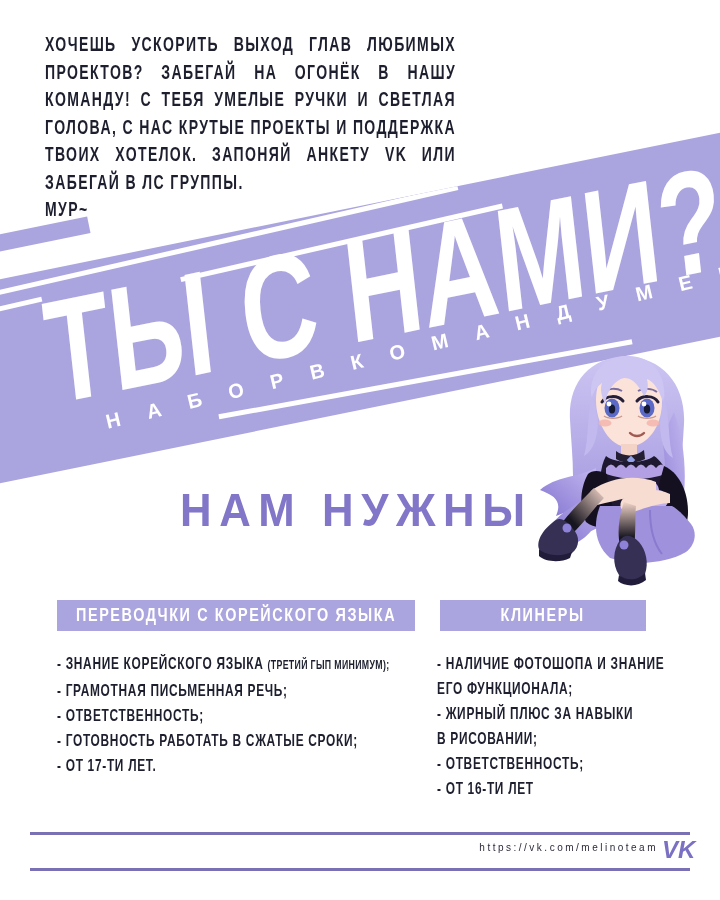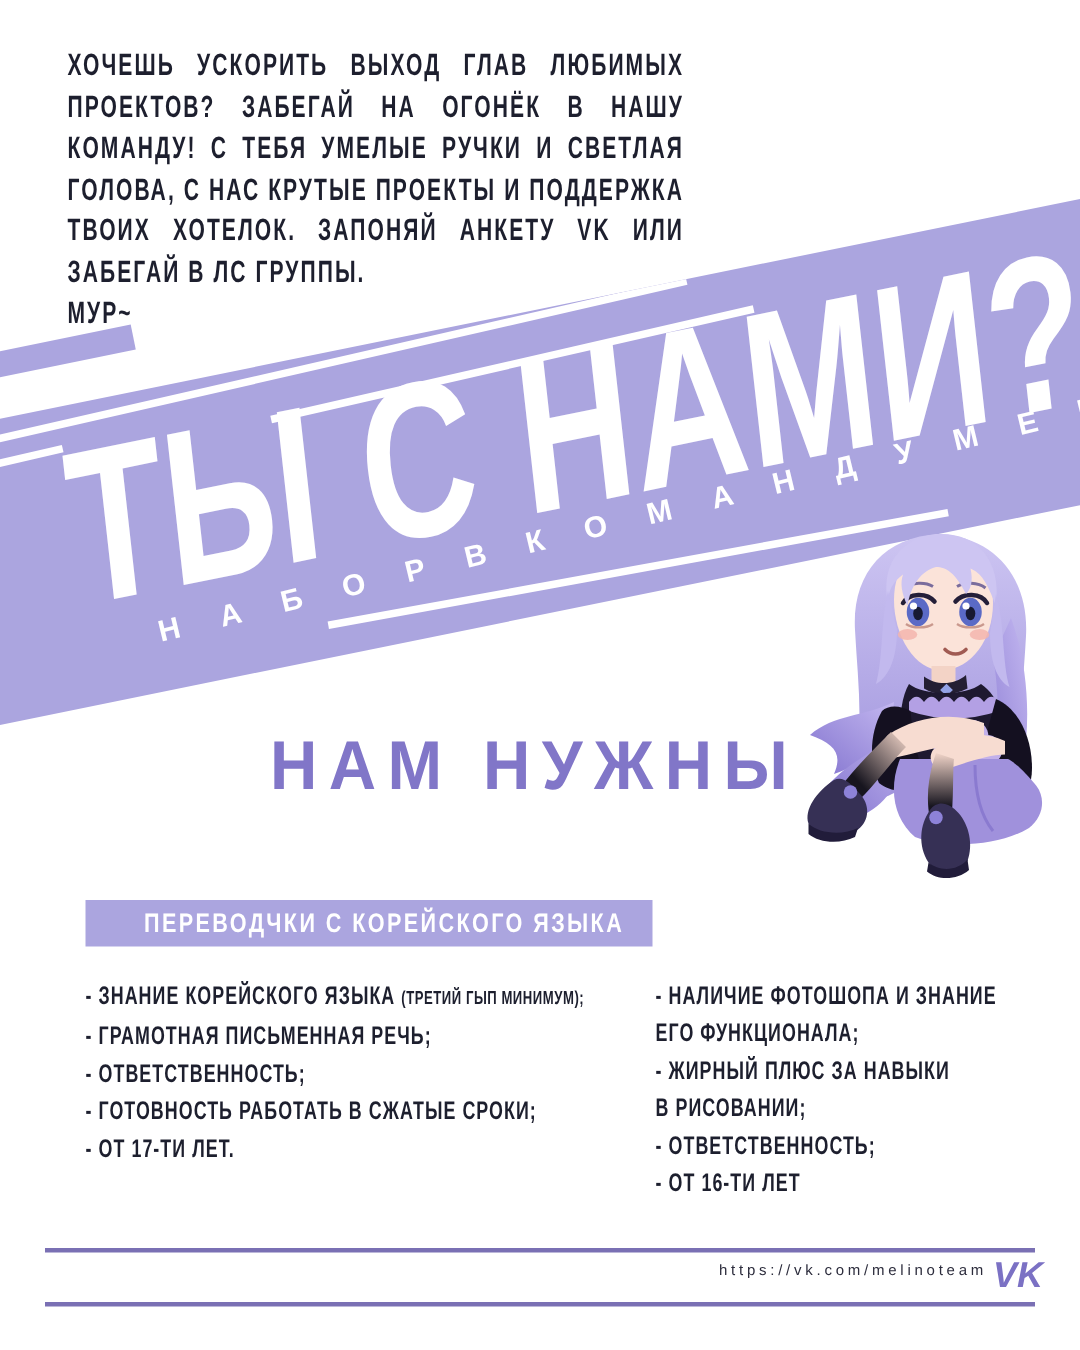--- a/index.html
+++ b/index.html
@@ -34,21 +34,21 @@
   
   .needs{position:absolute;left:180px;top:483px;font-size:46px;font-weight:700;
         color:#8176c8;letter-spacing:8px;white-space:nowrap;
         transform:scaleX(0.95);transform-origin:left top;}
 
   
   .sec-band{position:absolute;top:600px;height:31px;background:#aba5df;
         display:flex;align-items:center;justify-content:center;}
   .sec-band span{color:#fff;font-weight:700;font-size:18px;letter-spacing:2px;
         white-space:nowrap;transform:scaleX(0.8);}
-  .sec-left{left:57px;width:358px;padding-left:20px;}
+  .sec-left{left:57px;width:358px;}
   .sec-right{left:440px;width:206px;}
 
   
   .list{position:absolute;top:651px;color:#1d1f2e;font-weight:700;font-size:17px;
         line-height:25px;letter-spacing:1px;white-space:nowrap;
         transform:scaleX(0.7);transform-origin:left top;}
   .list-left{left:57px;}
   .list-right{left:437px;}
   .small{font-size:12.5px;letter-spacing:0.5px;}
 
@@ -167,20 +167,23 @@
     <path d="M5,199 C12,206 28,207 38,202 L36,208 C26,213 12,212 5,206 Z" fill="#211c3a"></path>
     <circle cx="33" cy="178" r="4.5" fill="#8d82d8"></circle>
     <path d="M86,190 C79,200 78,214 85,225 C92,234 105,233 111,224 C115,213 112,200 105,192 C99,185 91,183 86,190 Z" fill="#363055"></path>
     <path d="M85,225 C92,231 104,231 111,223 L112,230 C104,237 91,237 84,231 Z" fill="#211c3a"></path>
     <circle cx="90" cy="195" r="4.5" fill="#8d82d8"></circle>
   </svg>
 
   <div class="sec-band sec-left">
     <span>ПЕРЕВОДЧКИ С КОРЕЙСКОГО ЯЗЫКА</span>
   </div>
+  <div class="sec-band sec-right">
+    <span>КЛИНЕРЫ</span>
+  </div>
 
   <div class="list list-left">
     <div>
       <span>- ЗНАНИЕ КОРЕЙСКОГО ЯЗЫКА </span><span class="small">(ТРЕТИЙ ГЫП МИНИМУМ);</span>
     </div>
     <div>- ГРАМОТНАЯ ПИСЬМЕННАЯ РЕЧЬ;</div>
     <div>- ОТВЕТСТВЕННОСТЬ;</div>
     <div>- ГОТОВНОСТЬ РАБОТАТЬ В СЖАТЫЕ СРОКИ;</div>
     <div>- ОТ 17-ТИ ЛЕТ.</div>
   </div>

